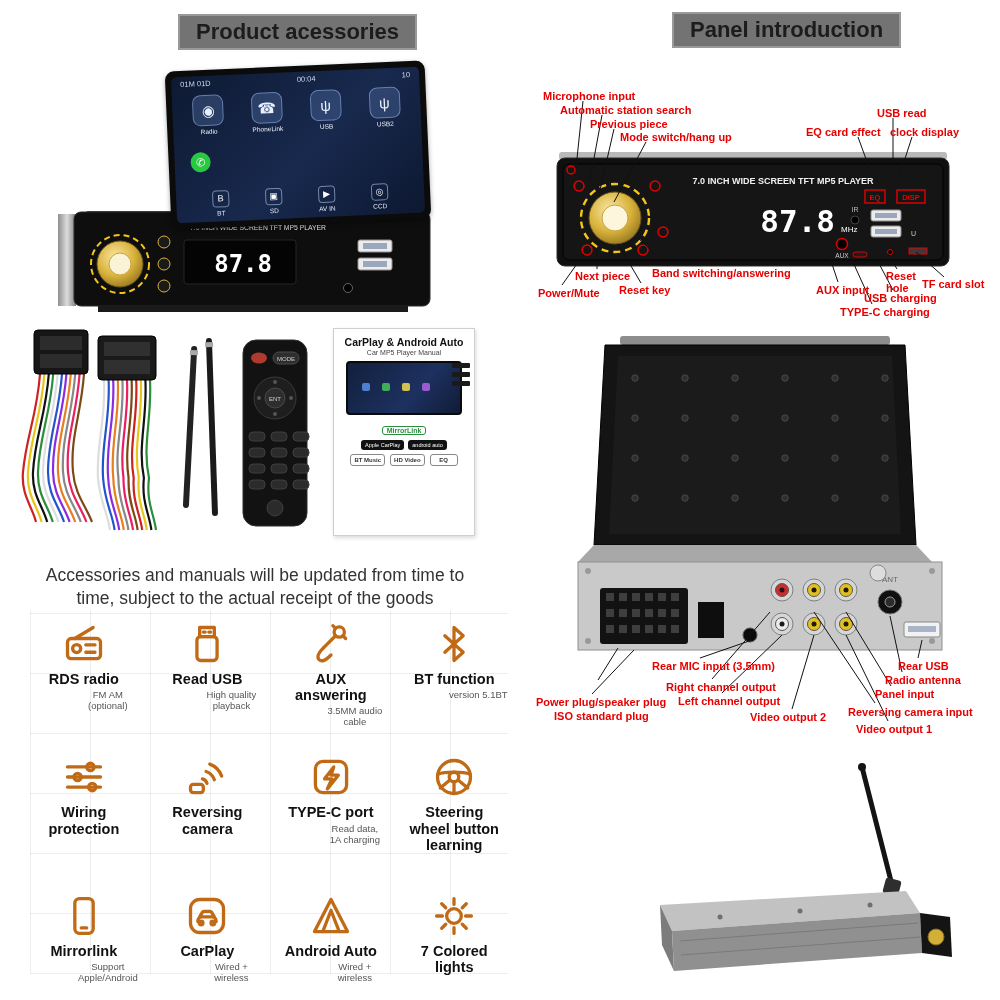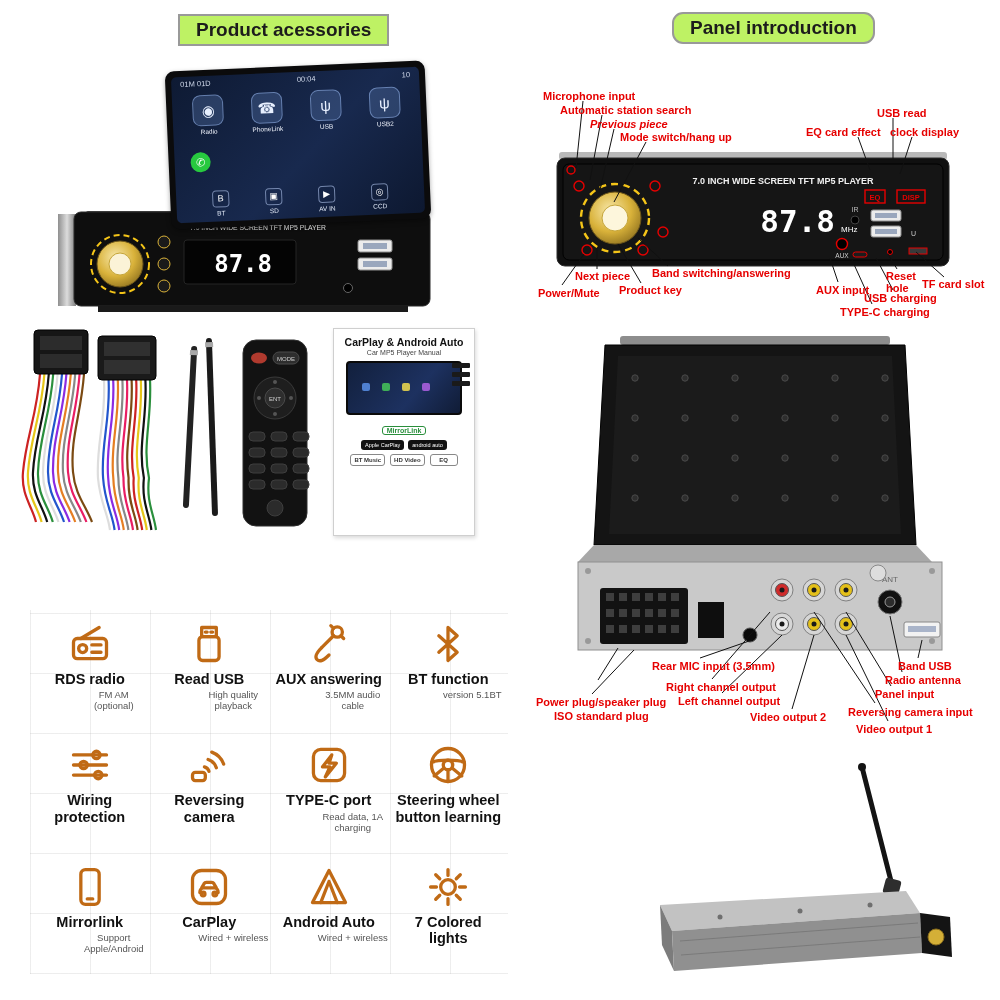--- a/index.html
+++ b/index.html
@@ -1,19 +1,19 @@
 <!DOCTYPE html>
 <html><head>
 <meta charset="utf-8">
 <style>
   html,body{margin:0;padding:0;background:#fff;}
   #page{position:relative;width:1000px;height:1000px;background:#fff;overflow:hidden;
         font-family:"Liberation Sans",sans-serif;color:#222;}
-  .title-box{position:absolute;border:2px solid #999;background:#bef264;padding:3px 16px;
-        font-size:19px;font-weight:bold;color:#1c1c1c;white-space:nowrap;z-index:4;}
+  .title-box{position:absolute;border:2px solid #999;background:#737373;padding:3px 16px;
+        font-size:22px;font-weight:bold;color:#1c1c1c;white-space:nowrap;z-index:4;}
   .callout{position:absolute;color:#e60000;font-weight:bold;font-size:11px;line-height:1.12;
         white-space:nowrap;z-index:6;}
   .callout.wrap{white-space:normal;}
   #leader-lines{position:absolute;left:0;top:0;z-index:5;pointer-events:none;}
   .illustration{position:absolute;z-index:1;}
   
   .screen-unit{position:absolute;left:168px;top:66px;width:248px;height:146px;
         transform:rotate(-2.5deg);background:#0b0b0c;border-radius:9px;padding:6px;
         box-shadow:0 2px 5px rgba(0,0,0,.35);z-index:2;}
   .screen-inner{position:relative;width:100%;height:100%;border-radius:5px;overflow:hidden;
@@ -47,34 +47,34 @@
   .manual-icons span{font-size:6px;font-weight:bold;color:#333;border:1px solid #888;border-radius:3px;
         padding:2px 3px;min-width:20px;}
   .lang-bars{position:absolute;right:4px;top:34px;display:flex;flex-direction:column;gap:4px;}
   .lang-bars b{display:block;width:18px;height:5px;background:#1a1a1a;border-radius:1px;}
   
   .note{position:absolute;left:25px;top:546px;width:460px;text-align:center;font-size:17.5px;
         color:#333;line-height:1.32;z-index:2;}
   .features-grid{position:absolute;left:30px;top:610px;width:478px;height:364px;display:grid;
         grid-template-columns:repeat(4,1fr);grid-auto-rows:1fr;z-index:2;
         background-image:repeating-linear-gradient(0deg,rgba(130,130,130,.14) 0 1px,transparent 1px 60px),
-                         repeating-linear-gradient(90deg,rgba(130,130,130,.14) 0 1px,transparent 1px 60px);}
+                         repeating-linear-gradient(90deg,rgba(130,130,130,.14) 0 1px,transparent 1px 60px);gap:16px;}
   .feat{text-align:center;padding-top:12px;}
   .feat-ico svg{width:44px;height:44px;stroke:#c06a15;fill:none;stroke-width:1.8;
         stroke-linecap:round;stroke-linejoin:round;}
   .feat-name{font-weight:bold;font-size:14.5px;color:#111;line-height:1.12;margin-top:1px;padding:0 6px;}
   .feat-sub{font-size:9.5px;color:#555;margin-top:2px;min-height:11px;margin-left:48px;}
 </style>
 </head>
 <body>
 
 <div id="page">
 
   <div class="title-box" style="left:178px;top:14px;">Product acessories</div>
-  <div class="title-box" style="left:672px;top:12px;border-radius:11px;">Panel introduction</div>
+  <div class="title-box" style="left:672px;top:12px;">Panel introduction</div>
 
   <div class="screen-unit">
     <div class="screen-inner">
       <div class="statusbar">
         <span>01M 01D</span>
         <span>00:04</span>
         <span>10</span>
       </div>
       <div class="apps-row1">
           <div class="app">
@@ -266,20 +266,21 @@
       <span>HD Video</span>
       <span>EQ</span>
     </div>
     <div class="lang-bars">
         <b></b>
         <b></b>
         <b></b>
       </div>
   </div>
 
+  <p class="note">Accessories and manuals will be updated from time to time, subject to the actual receipt of the goods</p>
 
   <div class="features-grid">
       <div class="feat">
         <div class="feat-ico"><svg viewBox="0 0 24 24">
             <rect x="3" y="9" width="18" height="11" rx="2"></rect>
             <path d="M7 9 L17 3"></path>
             <circle cx="8" cy="14.5" r="2.2"></circle>
             <path d="M13 12.5h5M13 16.5h5"></path>
           </svg></div>
         <div class="feat-name">RDS radio</div>
@@ -603,40 +604,40 @@
       <line x1="792" y1="709" x2="814" y2="635" stroke="#111" stroke-width="1"></line>
       <line x1="888" y1="721" x2="846" y2="635" stroke="#111" stroke-width="1"></line>
       <line x1="918" y1="658" x2="922" y2="640" stroke="#111" stroke-width="1"></line>
       <line x1="902" y1="672" x2="890" y2="616" stroke="#111" stroke-width="1"></line>
       <line x1="891" y1="686" x2="846" y2="612" stroke="#111" stroke-width="1"></line>
       <line x1="875" y1="703" x2="814" y2="612" stroke="#111" stroke-width="1"></line>
     </svg>
   <div id="callout-layer">
       <div class="callout" style="left: 543px; top: 90px;">Microphone input</div>
       <div class="callout" style="left: 560px; top: 104px;">Automatic station search</div>
-      <div class="callout" style="left: 590px; top: 118px; font-style: italic;">Previous piece</div>
+      <div class="callout" style="left: 590px; top: 118px;">Previous piece</div>
       <div class="callout" style="left: 620px; top: 131px;">Mode switch/hang up</div>
       <div class="callout" style="left: 877px; top: 107px;">USB read</div>
       <div class="callout" style="left: 806px; top: 126px;">EQ card effect</div>
       <div class="callout" style="left: 890px; top: 126px;">clock display</div>
       <div class="callout" style="left: 538px; top: 287px;">Power/Mute</div>
       <div class="callout" style="left: 575px; top: 270px;">Next piece</div>
-      <div class="callout" style="left: 619px; top: 284px;">Product key</div>
+      <div class="callout" style="left: 619px; top: 284px;">Reset key</div>
       <div class="callout" style="left: 652px; top: 267px;">Band switching/answering</div>
       <div class="callout" style="left: 816px; top: 284px;">AUX input</div>
       <div class="callout wrap" style="left: 886px; top: 270px; width: 42px;">Reset hole</div>
       <div class="callout" style="left: 922px; top: 278px;">TF card slot</div>
       <div class="callout" style="left: 864px; top: 292px;">USB charging</div>
       <div class="callout" style="left: 840px; top: 306px;">TYPE-C charging</div>
       <div class="callout" style="left: 652px; top: 660px;">Rear MIC input (3.5mm)</div>
       <div class="callout" style="left: 554px; top: 682px; margin-top: 28px;">ISO standard plug</div>
       <div class="callout" style="left: 536px; top: 696px;">Power plug/speaker plug</div>
       <div class="callout" style="left: 666px; top: 681px;">Right channel output</div>
       <div class="callout" style="left: 678px; top: 695px;">Left channel output</div>
       <div class="callout" style="left: 750px; top: 711px;">Video output 2</div>
       <div class="callout" style="left: 856px; top: 723px;">Video output 1</div>
-      <div class="callout" style="left: 898px; top: 660px;">Band USB</div>
+      <div class="callout" style="left: 898px; top: 660px;">Rear USB</div>
       <div class="callout" style="left: 885px; top: 674px;">Radio antenna</div>
       <div class="callout" style="left: 875px; top: 688px;">Panel input</div>
       <div class="callout" style="left: 848px; top: 706px;">Reversing camera input</div>
     </div>
 
 </div>
 
 </body></html>

